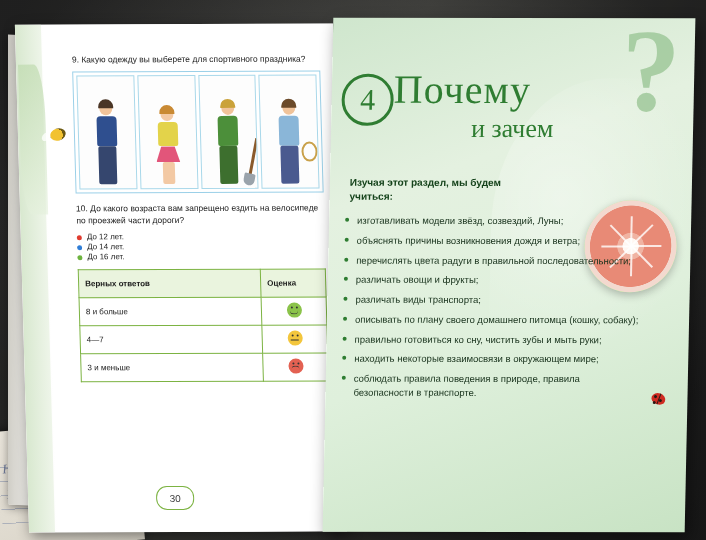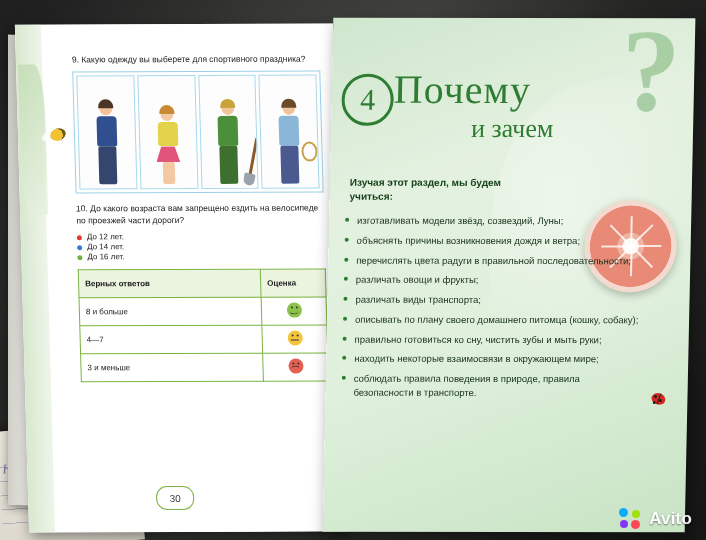--- a/index.html
+++ b/index.html
@@ -328,22 +328,13 @@
           <li><span class="gd"></span><span>правильно готовиться ко сну, чистить зубы и мыть руки;</span></li>
           <li><span class="gd"></span><span>находить некоторые взаимосвязи в окружающем мире;</span></li>
           <li><span class="gd"></span><span>соблюдать правила поведения в природе, правила безопасности в транспорте.</span></li>
         </ul>
 
         <div class="ladybug"></div>
       </div>
     </div>
   </div>
 
-  <div class="avito">
-    <span class="dots">
-      <i class="d1"></i>
-        <i class="d2"></i>
-        <i class="d3"></i>
-        <i class="d4"></i>
-    </span>
-    <span class="txt">Avito</span>
-  </div>
 </div>
 
 </body></html>

